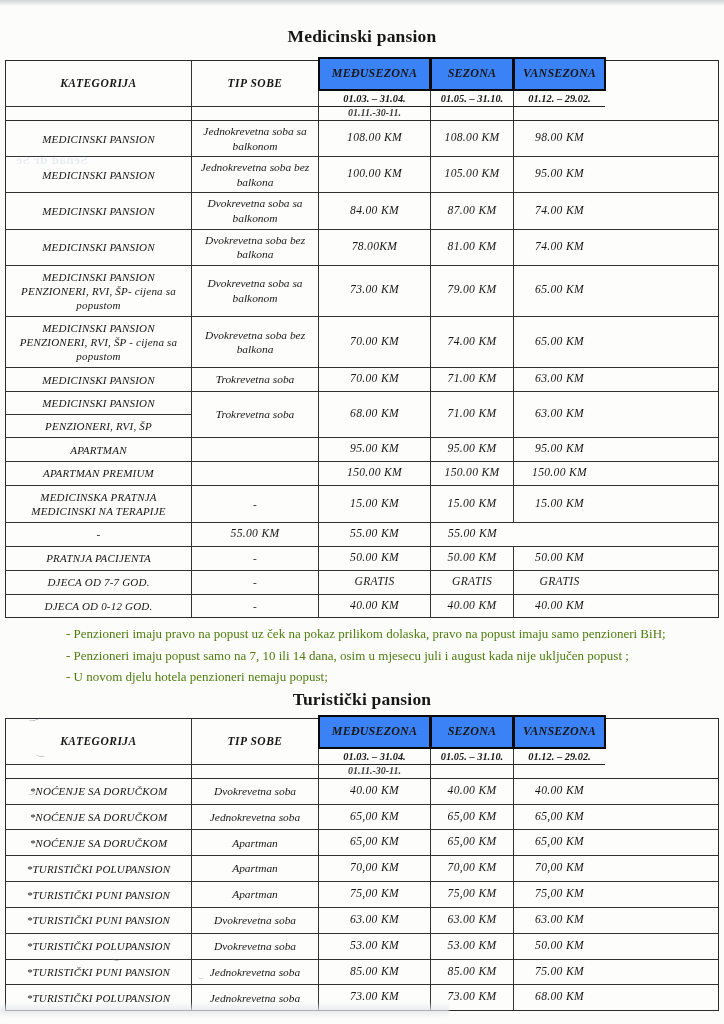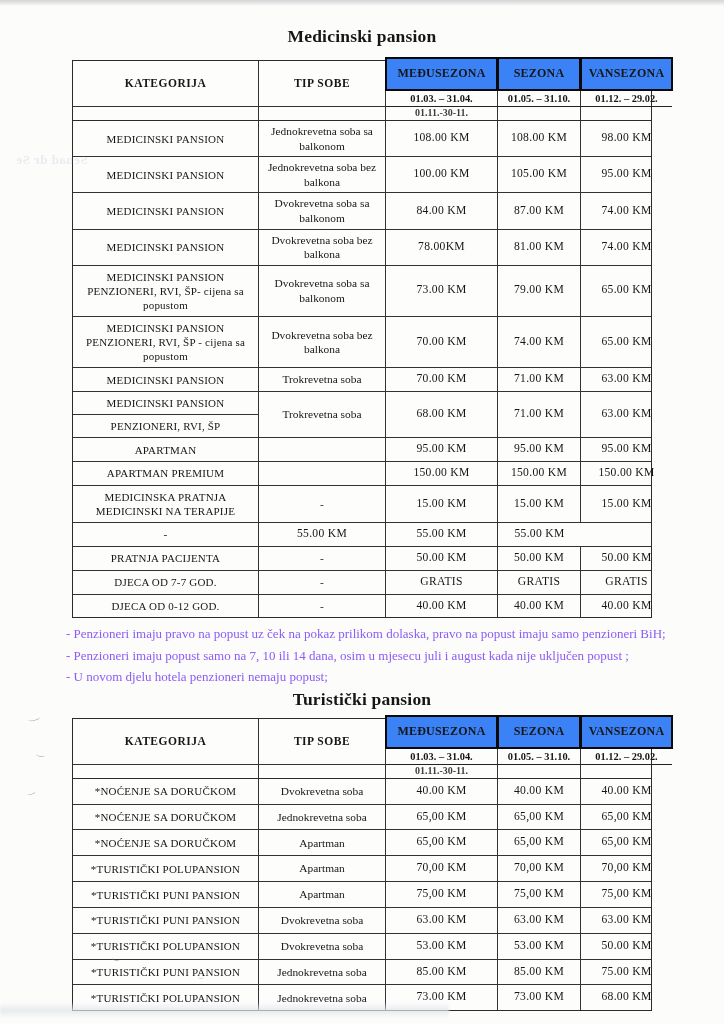--- a/index.html
+++ b/index.html
@@ -25,21 +25,21 @@
   .p1 { left:28px; top:716px; transform: rotate(-14deg); }
   .p2 { left:36px; top:752px; transform: rotate(8deg); width:9px; }
   .p3 { left:27px; top:790px; transform: rotate(-20deg); width:8px; }
   .p4 { left:112px; top:956px; width:8px; transform: rotate(12deg); }
   .p5 { left:198px; top:974px; width:6px; opacity:.6; }
 
   h1.title { text-align:center; font-size:17.5px; font-weight:700; letter-spacing:.2px; }
   .t1 { padding-top: 26px; }
   .t2 { }
 
-  .tbl { width: 580px; margin: 13px auto 0 auto; border: 1.6px solid #2b2b2b; background:#fdfdfc; }
+  .tbl { width: 714px; margin: 13px auto 0 auto; border: 1.6px solid #2b2b2b; background:#fdfdfc;font-style:italic; }
   .cols { display: grid; grid-template-columns: 186px 127px 112px 83px 91px; }
   .thead { grid-template-rows: 30px 16px 13px; border-bottom: 1.3px solid #2b2b2b; }
 
   .cell { display:flex; align-items:center; justify-content:center; text-align:center;
           border-right: 1px solid #333; padding: 2px 3px; line-height: 1.28; }
   .cell.lastc { border-right: none; }
 
   .hname { font-weight:700; font-size:11.5px; letter-spacing:.5px; border-bottom:1px solid #333; }
   .scell { position: relative; padding:0; display:block; }
   .season { position:relative; z-index:2; margin:-4px -1px 15px -1px; height: calc(100% + 4px);
@@ -55,21 +55,21 @@
   .cat   { font-size:11px;  letter-spacing:.2px; padding:4px 5px; }
   .tip   { font-size:11.4px; padding:3px 5px; }
   .price { font-size:11.6px; letter-spacing:.3px; padding:4px 3px; }
   .tbody2 .cell { padding-top:5px; padding-bottom:5px; }
 
   .split { padding:0; flex-direction:column; align-items:stretch; }
   .subcat { flex:1.25; display:flex; align-items:center; justify-content:center;
             border-bottom:1px solid #333; padding:4px; }
   .subcat.lower { flex:1; border-bottom:none; }
 
-  .notes { margin: 6px 40px 0 66px; font-size: 13px; line-height: 1.5; color:#8b5cf6; }
+  .notes { margin: 6px 40px 0 66px; font-size: 13px; line-height: 1.5; color:#4d7c0f; }
   .notes p { margin: 0 0 2px 0; }
 </style>
 </head>
 <body>
 
 <div class="page">
   <div class="edge-top"></div>
   <span class="bleed">Senad dr Se</span>
 
   <h1 class="title t1">Medicinski pansion</h1>

